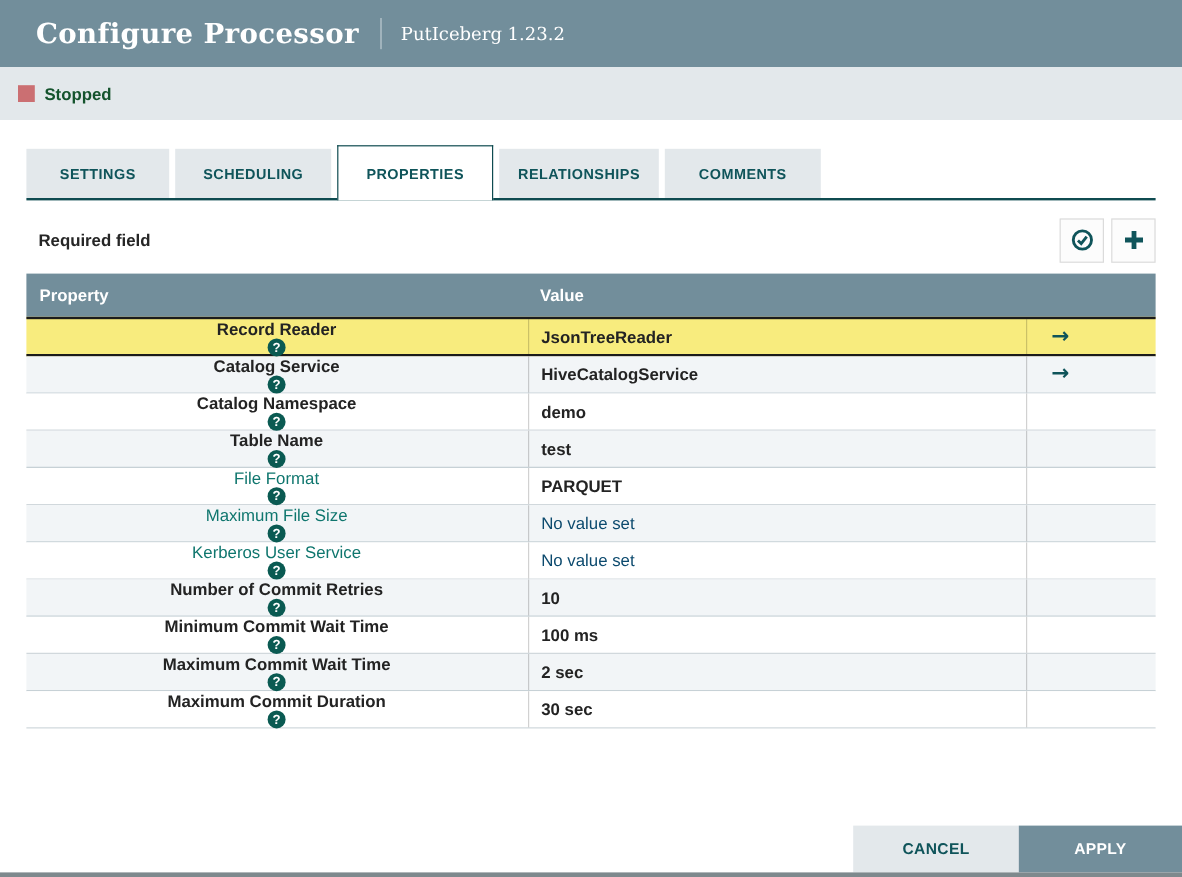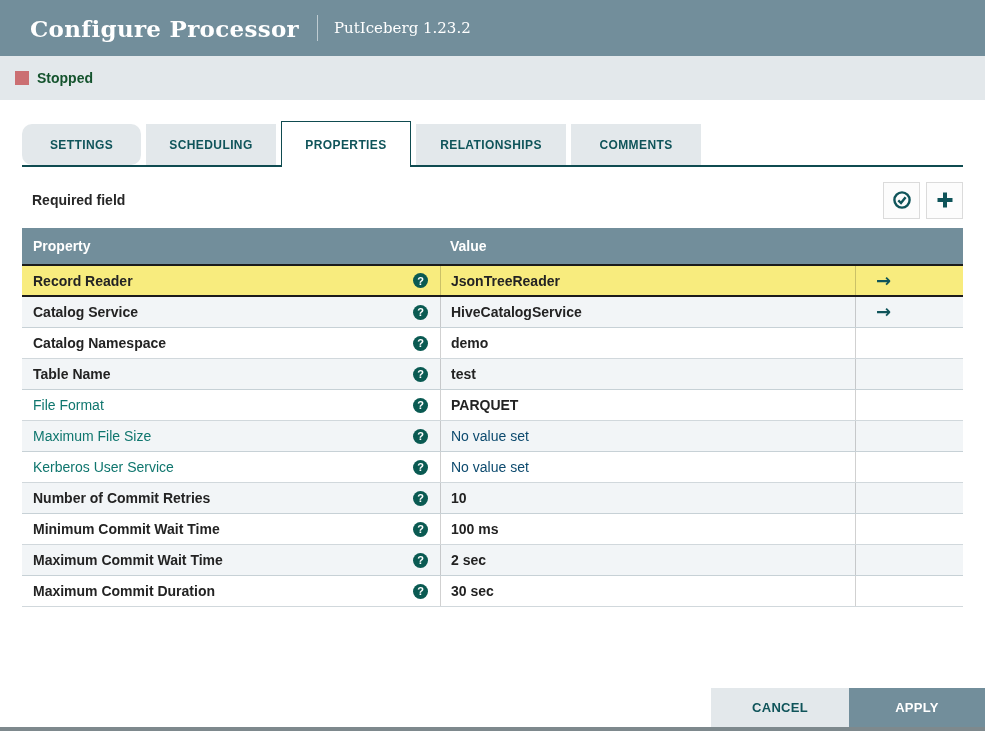--- a/index.html
+++ b/index.html
@@ -18,40 +18,40 @@
   .status-square { width:14px; height:14px; background:#CB6F72; margin-right:8px; }
   .status-label { font-size:14px; font-weight:bold; color:#14532d; }
 
   
   .tab-bar { position:relative; margin:21px 22px 0 22px; height:47px; width:941px; }
   .tab-underline { position:absolute; left:0; right:0; top:44px; height:2px; background:#0F4B50; z-index:1; }
   .tabs-flex { position:relative; display:flex; height:47px; }
   .tab { margin-top:3px; height:41px; background:#E3E8EB; margin-right:5px; display:flex; align-items:center; justify-content:center; cursor:pointer; z-index:0; }
   .tab span { font-size:12px; font-weight:bold; color:#0F545A; letter-spacing:0.4px; }
   .tab.active { margin-top:0; height:46px; background:#ffffff; border:1px solid #0F4B50; border-bottom:none; z-index:2; }
-  .tab:nth-child(1){ width:119px;border-radius:10px; } .tab:nth-child(2){ width:130px; } .tab:nth-child(3){ width:130px; }
-  .tab:nth-child(4){ width:150px; } .tab:nth-child(5){ width:130px; }
+  .tab:nth-child(1){ width:119px; } .tab:nth-child(2){ width:130px; } .tab:nth-child(3){ width:130px; }
+  .tab:nth-child(4){ width:133px; } .tab:nth-child(5){ width:130px; }
 
   
   .prop-toolbar { margin:12px 22px 0 22px; width:941px; display:flex; align-items:center; justify-content:space-between; height:40px; }
   .required-hint { font-size:14px; font-weight:bold; color:#262626; padding-left:10px; }
   .tool-buttons { display:flex; }
   .tool-btn { width:37px; height:37px; background:#FCFCFC; border:1px solid #DBDBDB; margin-left:6px;
               display:flex; align-items:center; justify-content:center; cursor:pointer; }
 
   
   .prop-table { margin:8px 22px 0 22px; width:941px; }
   .ptable-header { display:flex; height:36px; background:#728E9B; align-items:center; }
   .ptable-header .h-prop { width:418px; padding-left:11px; font-size:14px; font-weight:bold; color:#ffffff; }
   .ptable-header .h-val { flex:1; padding-left:10px; font-size:14px; font-weight:bold; color:#ffffff; }
   .prow { display:flex; height:31px; background:#ffffff; border-bottom:1px solid rgba(90,115,128,0.28); cursor:pointer; }
   .prow.alt { background:#F2F5F7; }
   .prow.selected { background:#F8EC7E; border-top:2px solid #1b1b1b; border-bottom:2px solid #1b1b1b; height:33px; }
   .cell { display:flex; align-items:center; }
-  .cell.prop { width:418px; padding:0 12px 0 11px; justify-content:space-between; }
+  .cell.prop { width:418px; padding:0 12px 0 11px; justify-content:space-between;flex-direction:column; }
   .cell.val  { width:415px; padding-left:10px; border-left:1px solid rgba(0,0,0,0.18); font-size:14px; font-weight:bold; color:#232323; }
   .cell.goto { width:108px; border-left:1px solid rgba(0,0,0,0.18); padding-left:20px; }
   .pname { font-size:14px; color:#0f766e; }
   .pname.req { font-weight:bold; color:#232323; }
   .cell.val.unset { font-weight:normal; color:#0c4a6e; }
   .help { width:15px; height:15px; border-radius:50%; background:#0A5A52; color:#ffffff; font-size:11px; font-weight:bold;
           display:flex; align-items:center; justify-content:center; flex:none; }
   .goto-arrow { color:#0F545A; font-size:18px; font-weight:bold; font-family:"DejaVu Sans", sans-serif; line-height:1; }
 
   

